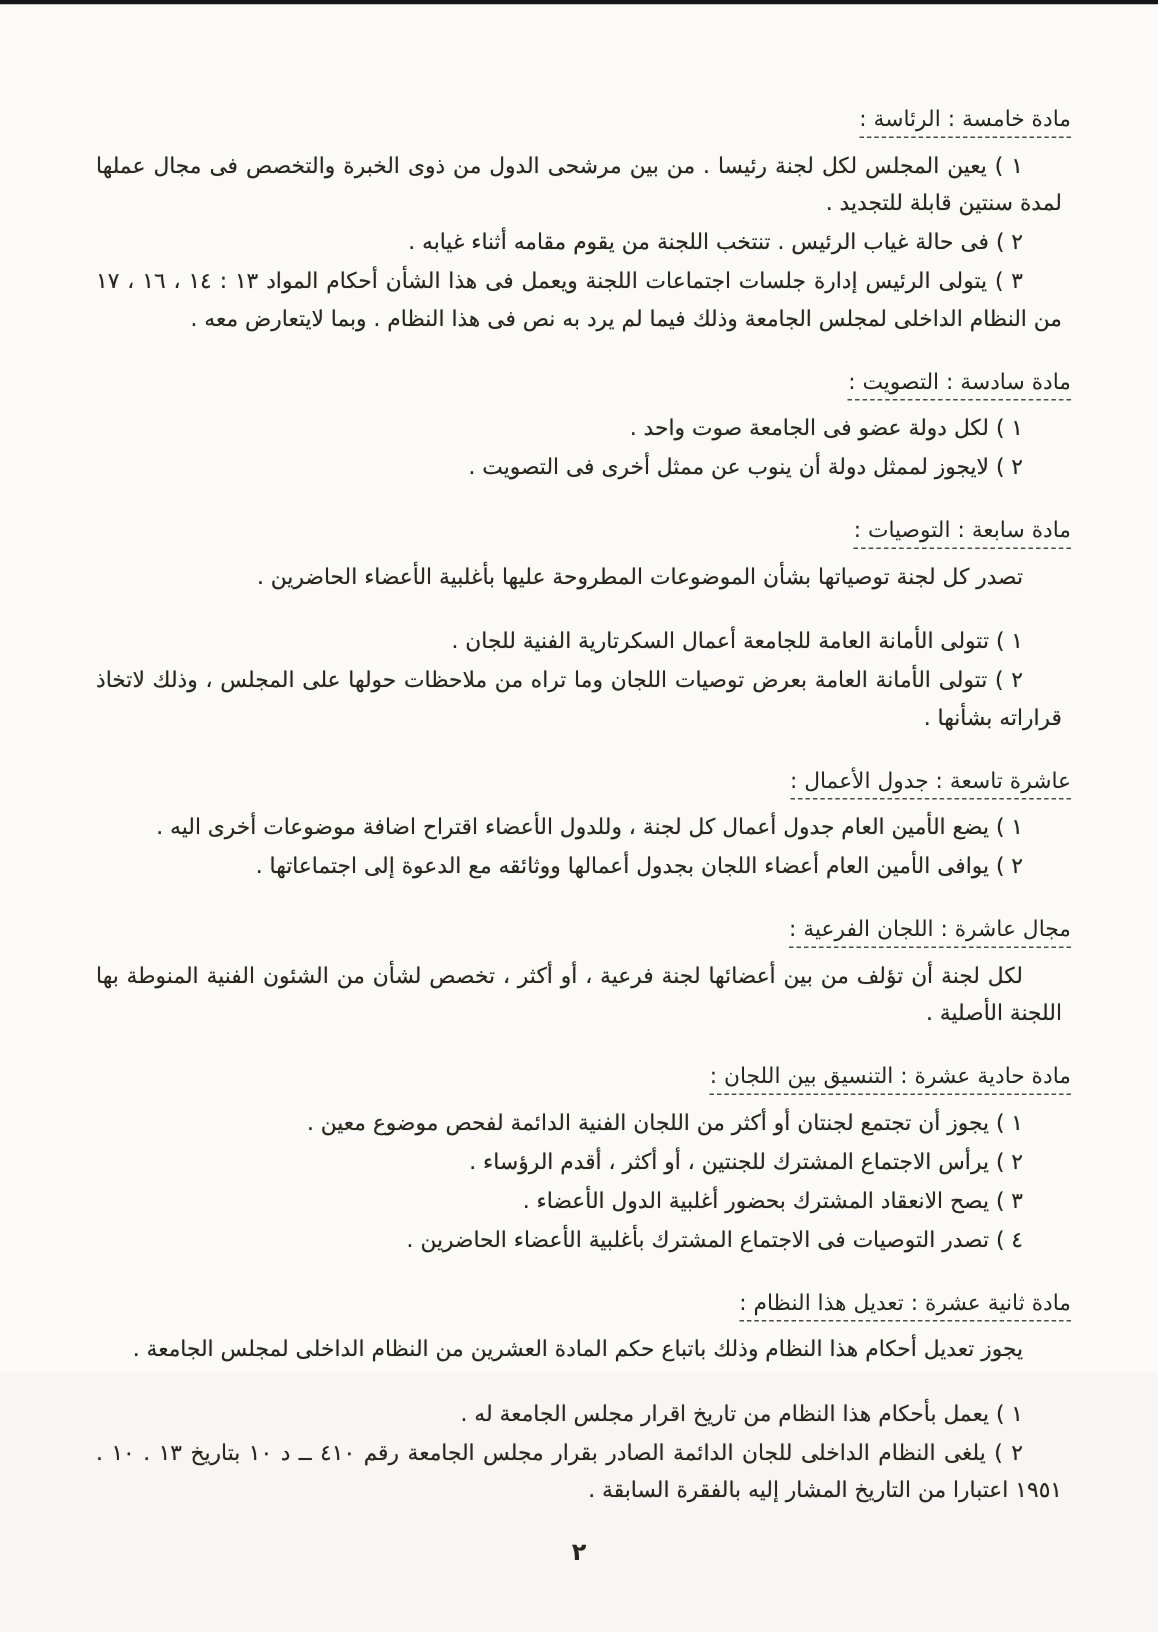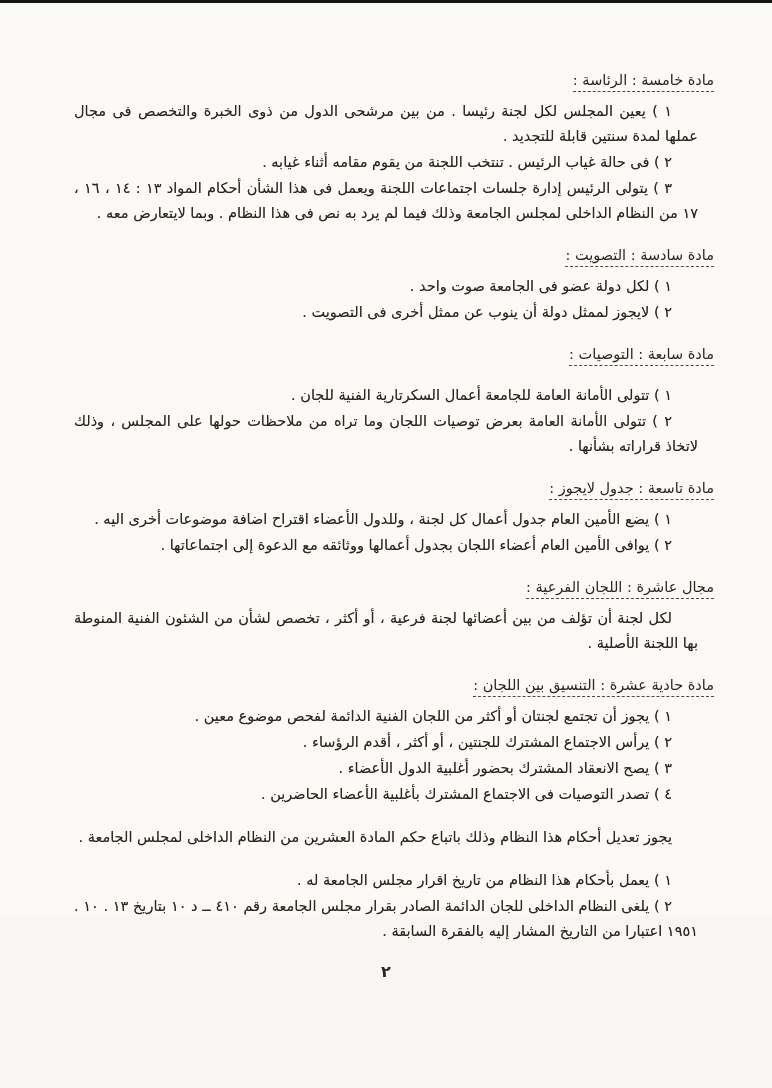--- a/index.html
+++ b/index.html
@@ -35,21 +35,21 @@
     font-size: 14.5px;
     font-weight: normal;
     margin: 0 0 8px 0;
     line-height: 22px;
   }
   .article-title .underline {
     border-bottom: 1px dashed #4d4a44;
     padding-bottom: 3px;
   }
   .item {
-    margin: 1px 16px;
+    margin: 1px 6px;
     font-size: 14.5px;
     line-height: 25px;
     text-align: justify;
     text-indent: 26px;
     letter-spacing: 0.2px;
     text-shadow: 0 0 0.6px rgba(40,35,25,0.45);
   }
   .page-number {
     text-align: center;
     font-size: 16px;
@@ -72,47 +72,49 @@
   </section>
 
   <section class="article tight">
     <h2 class="article-title"><span class="underline">مادة سادسة : التصويت :</span></h2>
     <p class="item">١ ) لكل دولة عضو فى الجامعة صوت واحد .</p>
     <p class="item">٢ ) لايجوز لممثل دولة أن ينوب عن ممثل أخرى فى التصويت .</p>
   </section>
 
   <section class="article">
     <h2 class="article-title"><span class="underline">مادة سابعة : التوصيات :</span></h2>
+    <p class="item">تصدر كل لجنة توصياتها بشأن الموضوعات المطروحة عليها بأغلبية الأعضاء الحاضرين .</p>
   </section>
 
   <section class="article">
     <p class="item">١ ) تتولى الأمانة العامة للجامعة أعمال السكرتارية الفنية للجان .</p>
     <p class="item">٢ ) تتولى الأمانة العامة بعرض توصيات اللجان وما تراه من ملاحظات حولها على المجلس ، وذلك لاتخاذ قراراته بشأنها .</p>
   </section>
 
   <section class="article">
-    <h2 class="article-title"><span class="underline">مادة تاسعة : جدول لايجوز :</span></h2>
+    <h2 class="article-title"><span class="underline">عاشرة تاسعة : جدول الأعمال :</span></h2>
     <p class="item">١ ) يضع الأمين العام جدول أعمال كل لجنة ، وللدول الأعضاء اقتراح اضافة موضوعات أخرى اليه .</p>
     <p class="item">٢ ) يوافى الأمين العام أعضاء اللجان بجدول أعمالها ووثائقه مع الدعوة إلى اجتماعاتها .</p>
   </section>
 
   <section class="article">
     <h2 class="article-title"><span class="underline">مجال عاشرة : اللجان الفرعية :</span></h2>
     <p class="item">لكل لجنة أن تؤلف من بين أعضائها لجنة فرعية ، أو أكثر ، تخصص لشأن من الشئون الفنية المنوطة بها اللجنة الأصلية .</p>
   </section>
 
   <section class="article">
     <h2 class="article-title"><span class="underline">مادة حادية عشرة : التنسيق بين اللجان :</span></h2>
     <p class="item">١ ) يجوز أن تجتمع لجنتان أو أكثر من اللجان الفنية الدائمة لفحص موضوع معين .</p>
     <p class="item">٢ ) يرأس الاجتماع المشترك للجنتين ، أو أكثر ، أقدم الرؤساء .</p>
     <p class="item">٣ ) يصح الانعقاد المشترك بحضور أغلبية الدول الأعضاء .</p>
     <p class="item">٤ ) تصدر التوصيات فى الاجتماع المشترك بأغلبية الأعضاء الحاضرين .</p>
   </section>
 
   <section class="article">
+    <h2 class="article-title"><span class="underline">مادة ثانية عشرة : تعديل هذا النظام :</span></h2>
     <p class="item">يجوز تعديل أحكام هذا النظام وذلك باتباع حكم المادة العشرين من النظام الداخلى لمجلس الجامعة .</p>
   </section>
 
   <section class="article">
     <p class="item">١ ) يعمل بأحكام هذا النظام من تاريخ اقرار مجلس الجامعة له .</p>
     <p class="item">٢ ) يلغى النظام الداخلى للجان الدائمة الصادر بقرار مجلس الجامعة رقم ٤١٠ ــ د ١٠ بتاريخ ١٣ . ١٠ . ١٩٥١ اعتبارا من التاريخ المشار إليه بالفقرة السابقة .</p>
   </section>
 
   <div class="page-number">٢</div>
 

